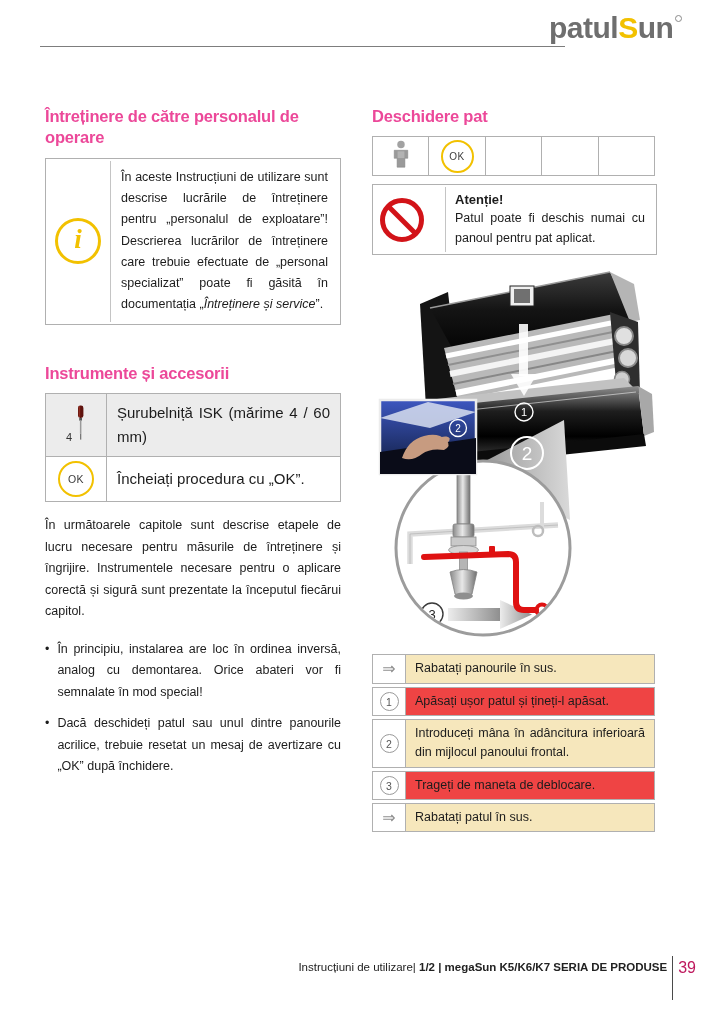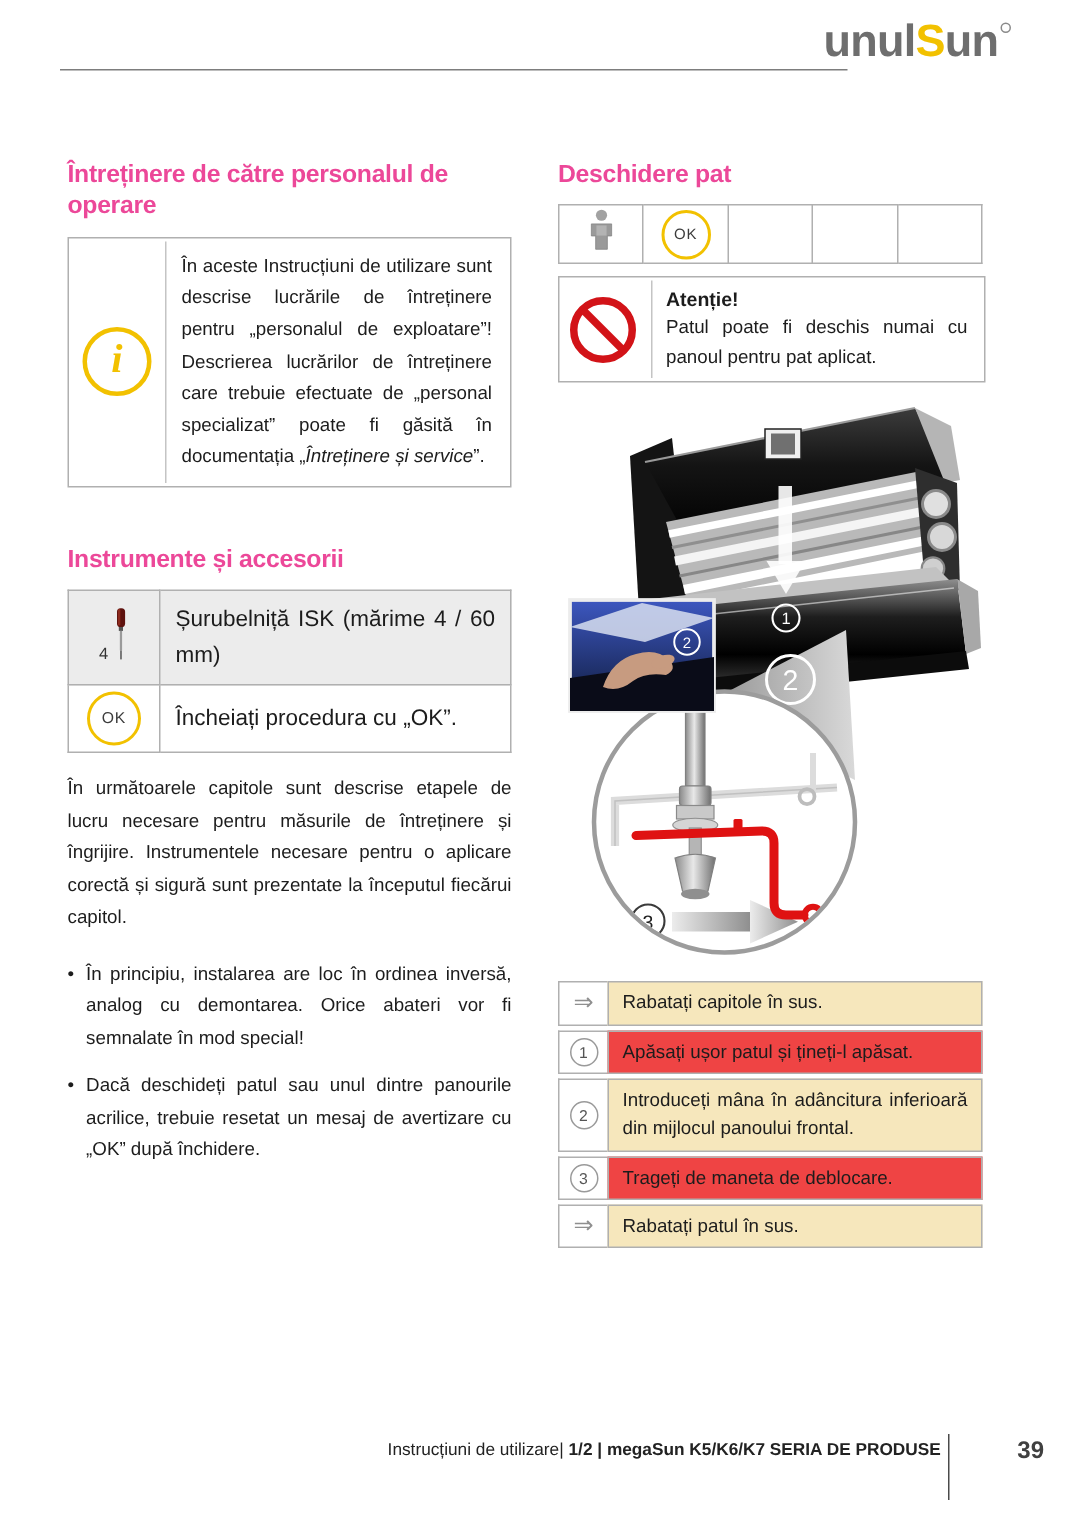--- a/index.html
+++ b/index.html
@@ -49,51 +49,51 @@
   
   .bullet{display:flex;gap:8px;font-size:12.5px;line-height:1.72;margin-top:10px;}
   .bullet .dot{flex:none;}
   .bullet .btxt{text-align:justify;}
   .bullets{margin-top:16px;}
 
   
   table.strip{width:283px;border-collapse:collapse;margin-top:2px;table-layout:fixed;}
   table.strip td{border:1px solid #b0b0b0;height:36px;text-align:center;vertical-align:middle;}
 
-  .warn-box{border:1px solid #b0b0b0;padding:2px;display:flex;gap:5px;margin-top:8px;width:279px;}
+  .warn-box{border:1px solid #b0b0b0;padding:2px;display:flex;gap:16px;margin-top:8px;width:279px;}
   .warn-icon-cell{width:54px;display:flex;align-items:center;justify-content:center;}
   .warn-text-cell{flex:1;border-left:1px solid #c4c4c4;padding:4px 9px;}
   .warn-title{font-size:13px;font-weight:bold;margin:1px 0 2px 0;}
   .warn-text{font-size:12.5px;line-height:1.55;text-align:justify;}
 
   .figure{position:relative;width:290px;height:388px;margin-top:7px;}
 
   table.steps{width:283px;border-collapse:separate;border-spacing:0 3px;margin-top:1px;}
   table.steps td{border:1px solid #b0b0b0;vertical-align:middle;}
   table.steps td.mk{width:32px;text-align:center;background:#fff;padding:2px 0;border-right:0;}
   table.steps td.tx{padding:4px 9px;font-size:12.5px;line-height:1.55;text-align:justify;background:#ef4444;}
   table.steps tr.tan td.tx{background:#f6e7bc;}
   .arrow-mk{font-size:16px;color:#8f8f8f;line-height:1;}
   .circ-mk{display:inline-flex;width:17px;height:17px;border:1px solid #9a9a9a;border-radius:50%;
            align-items:center;justify-content:center;font-size:10.5px;color:#555;background:#fff;}
 
   
   .footer{position:absolute;top:956px;right:28px;display:flex;align-items:flex-start;gap:5px;}
   .footer .f-text{font-size:11.5px;padding-top:5px;white-space:nowrap;color:#222;}
   .footer .f-div{width:1px;height:44px;background:#4a4a4a;}
-  .footer .f-num{font-size:16px;color:#404040;font-weight:bold;padding-top:3px;margin-left:40px;}
+  .footer .f-num{font-size:16px;color:#be185d;font-weight:normal;padding-top:3px;}
 </style>
 </head>
 <body>
 
 <div class="page">
 
   <div class="header-rule"></div>
   <div class="logo">
-    <span>unul</span><span class="accent">S</span><span>un</span><span class="reg"></span>
+    <span>patul</span><span class="accent">S</span><span>un</span><span class="reg"></span>
   </div>
 
   <div class="left-col">
 
     <h1 class="heading">Întreținere de către personalul de operare</h1>
 
     <div class="info-box">
       <div class="info-icon-cell">
         <div class="info-ring">
           <span class="glyph">i</span>
@@ -308,21 +308,21 @@
             <text x="86" y="170" text-anchor="middle" font-size="10" fill="#fff">2</text>
           </g>
         </g>
       </svg>
     </div>
 
     <table class="steps">
       <tbody>
           <tr class="tan">
         <td class="mk"><span class="arrow-mk">⇒</span></td>
-        <td class="tx">Rabatați capitole în sus.</td>
+        <td class="tx">Rabatați panourile în sus.</td>
       </tr>
       <tr>
         <td class="mk"><span class="circ-mk">1</span></td>
         <td class="tx">Apăsați ușor patul și țineți-l apăsat.</td>
       </tr>
       <tr class="tan">
         <td class="mk"><span class="circ-mk">2</span></td>
         <td class="tx">Introduceți mâna în adâncitura inferioară din mijlocul panoului frontal.</td>
       </tr>
       <tr>

